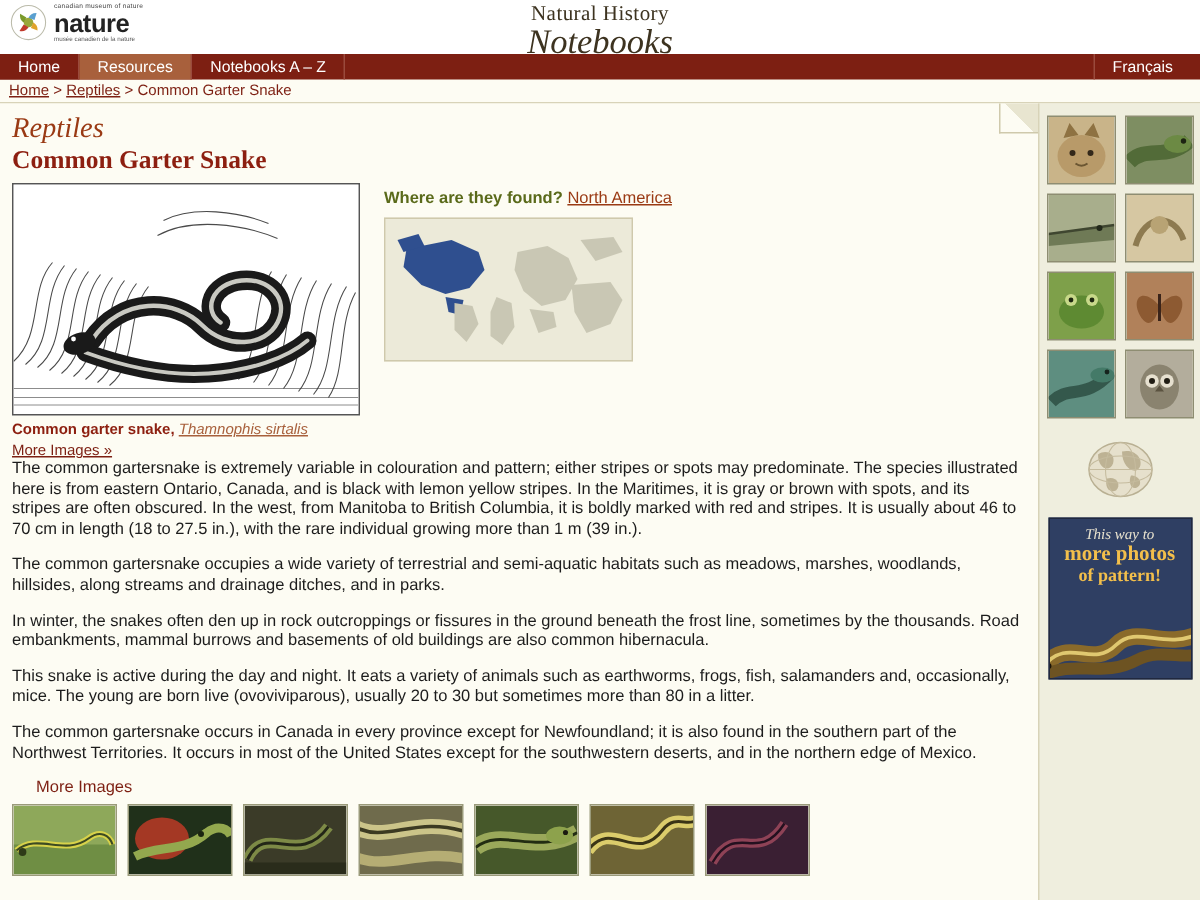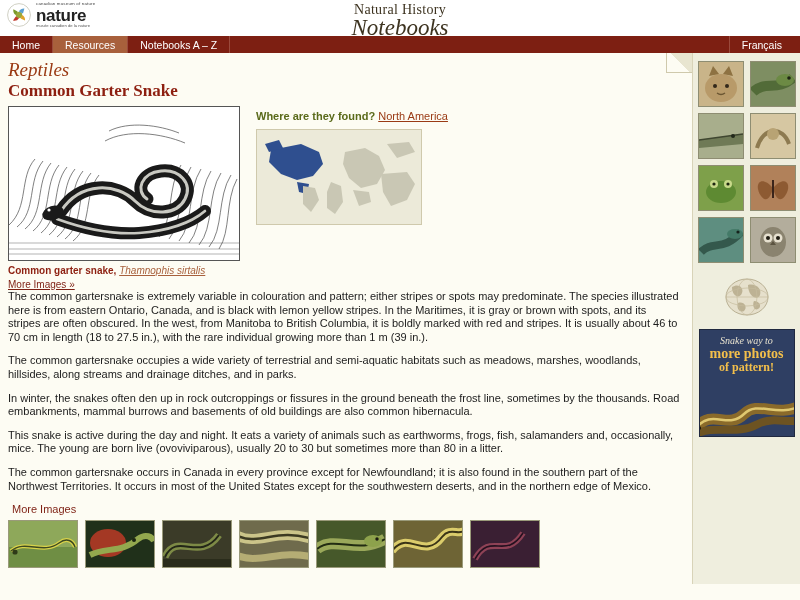--- a/index.html
+++ b/index.html
@@ -211,21 +211,21 @@
   .paragraphs p {
     margin: 0 0 10px 0;
     font-size: 11px;
     line-height: 13.6px;
     color: #1c1c1c;
   }
 
   .more-images-head {
     font-size: 11px;
     color: #7d1f12;
-    margin: 4px 0 5px 4px;
+    margin: 4px 0 5px 16px;
   }
   .thumb-strip {
     display: flex;
     gap: 7px;
   }
   .thumb {
     width: 70px; height: 48px;
     border: 1px solid #9a9a7a;
     overflow: hidden;
     position: relative;
@@ -312,20 +312,27 @@
   </div>
 
   <div class="navbar">
     <div class="nav-item home">Home</div>
     <div class="nav-item active">Resources</div>
     <div class="nav-item">Notebooks A – Z</div>
     <div class="nav-spacer"></div>
     <div class="nav-item right">Français</div>
   </div>
 
+  <div class="breadcrumb">
+    <a href="#">Home</a>
+    <span class="sep">&gt;</span>
+    <a href="#">Reptiles</a>
+    <span class="sep">&gt;</span>
+    <span>Common Garter Snake</span>
+  </div>
 
   <div class="content">
 
     <div class="main">
       <div class="fold"></div>
 
       <h1 class="section">Reptiles</h1>
       <h2 class="species">Common Garter Snake</h2>
 
       <div class="top-row">
@@ -548,21 +555,21 @@
           <g stroke="#c5bb9e" stroke-width="0.7" fill="none">
             <ellipse cx="29" cy="22" rx="21" ry="9"></ellipse>
             <ellipse cx="29" cy="22" rx="10" ry="18"></ellipse>
             <line x1="8" y1="22" x2="50" y2="22"></line>
           </g>
         </svg>
       </div>
 
       <div class="promo">
         <div class="ptext">
-          <div class="p1">Snake way to</div>
+          <div class="p1">This way to</div>
           <div class="p2">more photos</div>
           <div class="p4">of pattern!</div>
         </div>
         <div class="snake">
           <svg width="104" height="42" viewBox="0 0 104 42" preserveAspectRatio="none">
             <path d="M0 34 C16 14 32 36 48 20 C62 6 80 24 104 12" stroke="#8a6a2a" stroke-width="11" fill="none" stroke-linecap="round"></path>
             <path d="M0 34 C16 14 32 36 48 20 C62 6 80 24 104 12" stroke="#e0c870" stroke-width="2.5" fill="none"></path>
             <path d="M0 40 C20 30 40 42 62 30 C78 22 92 30 104 26" stroke="#6d5322" stroke-width="8" fill="none" stroke-linecap="round"></path>
             <circle cx="3" cy="34" r="2" fill="#1a1408"></circle>
           </svg>

